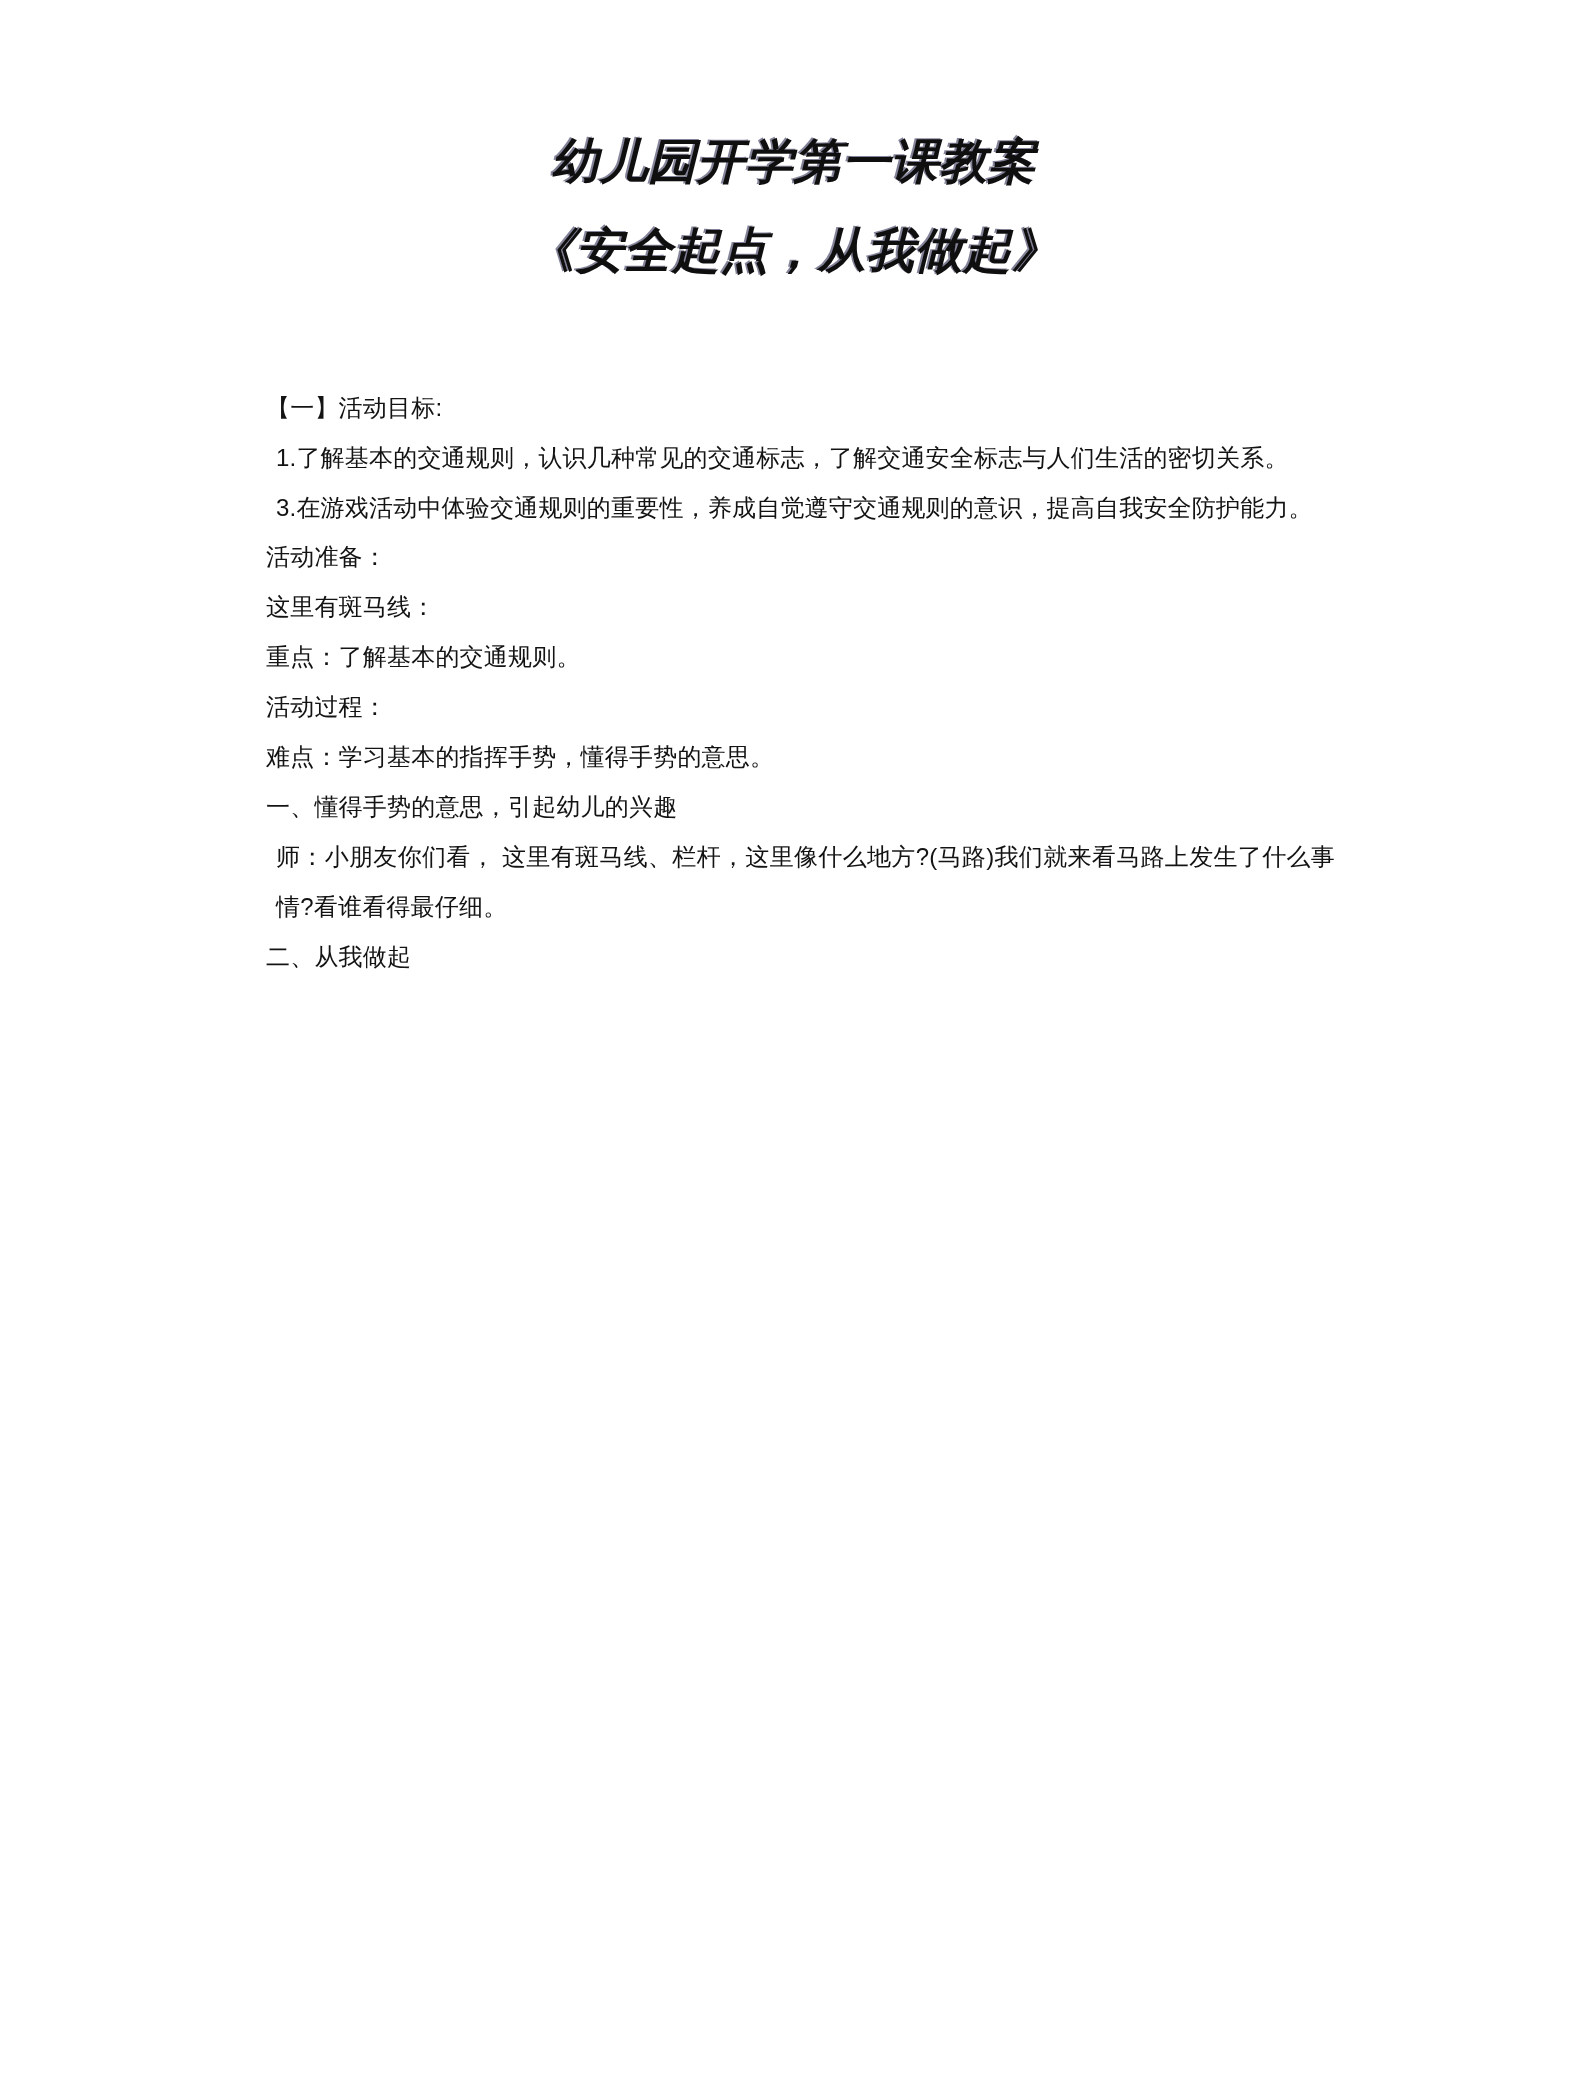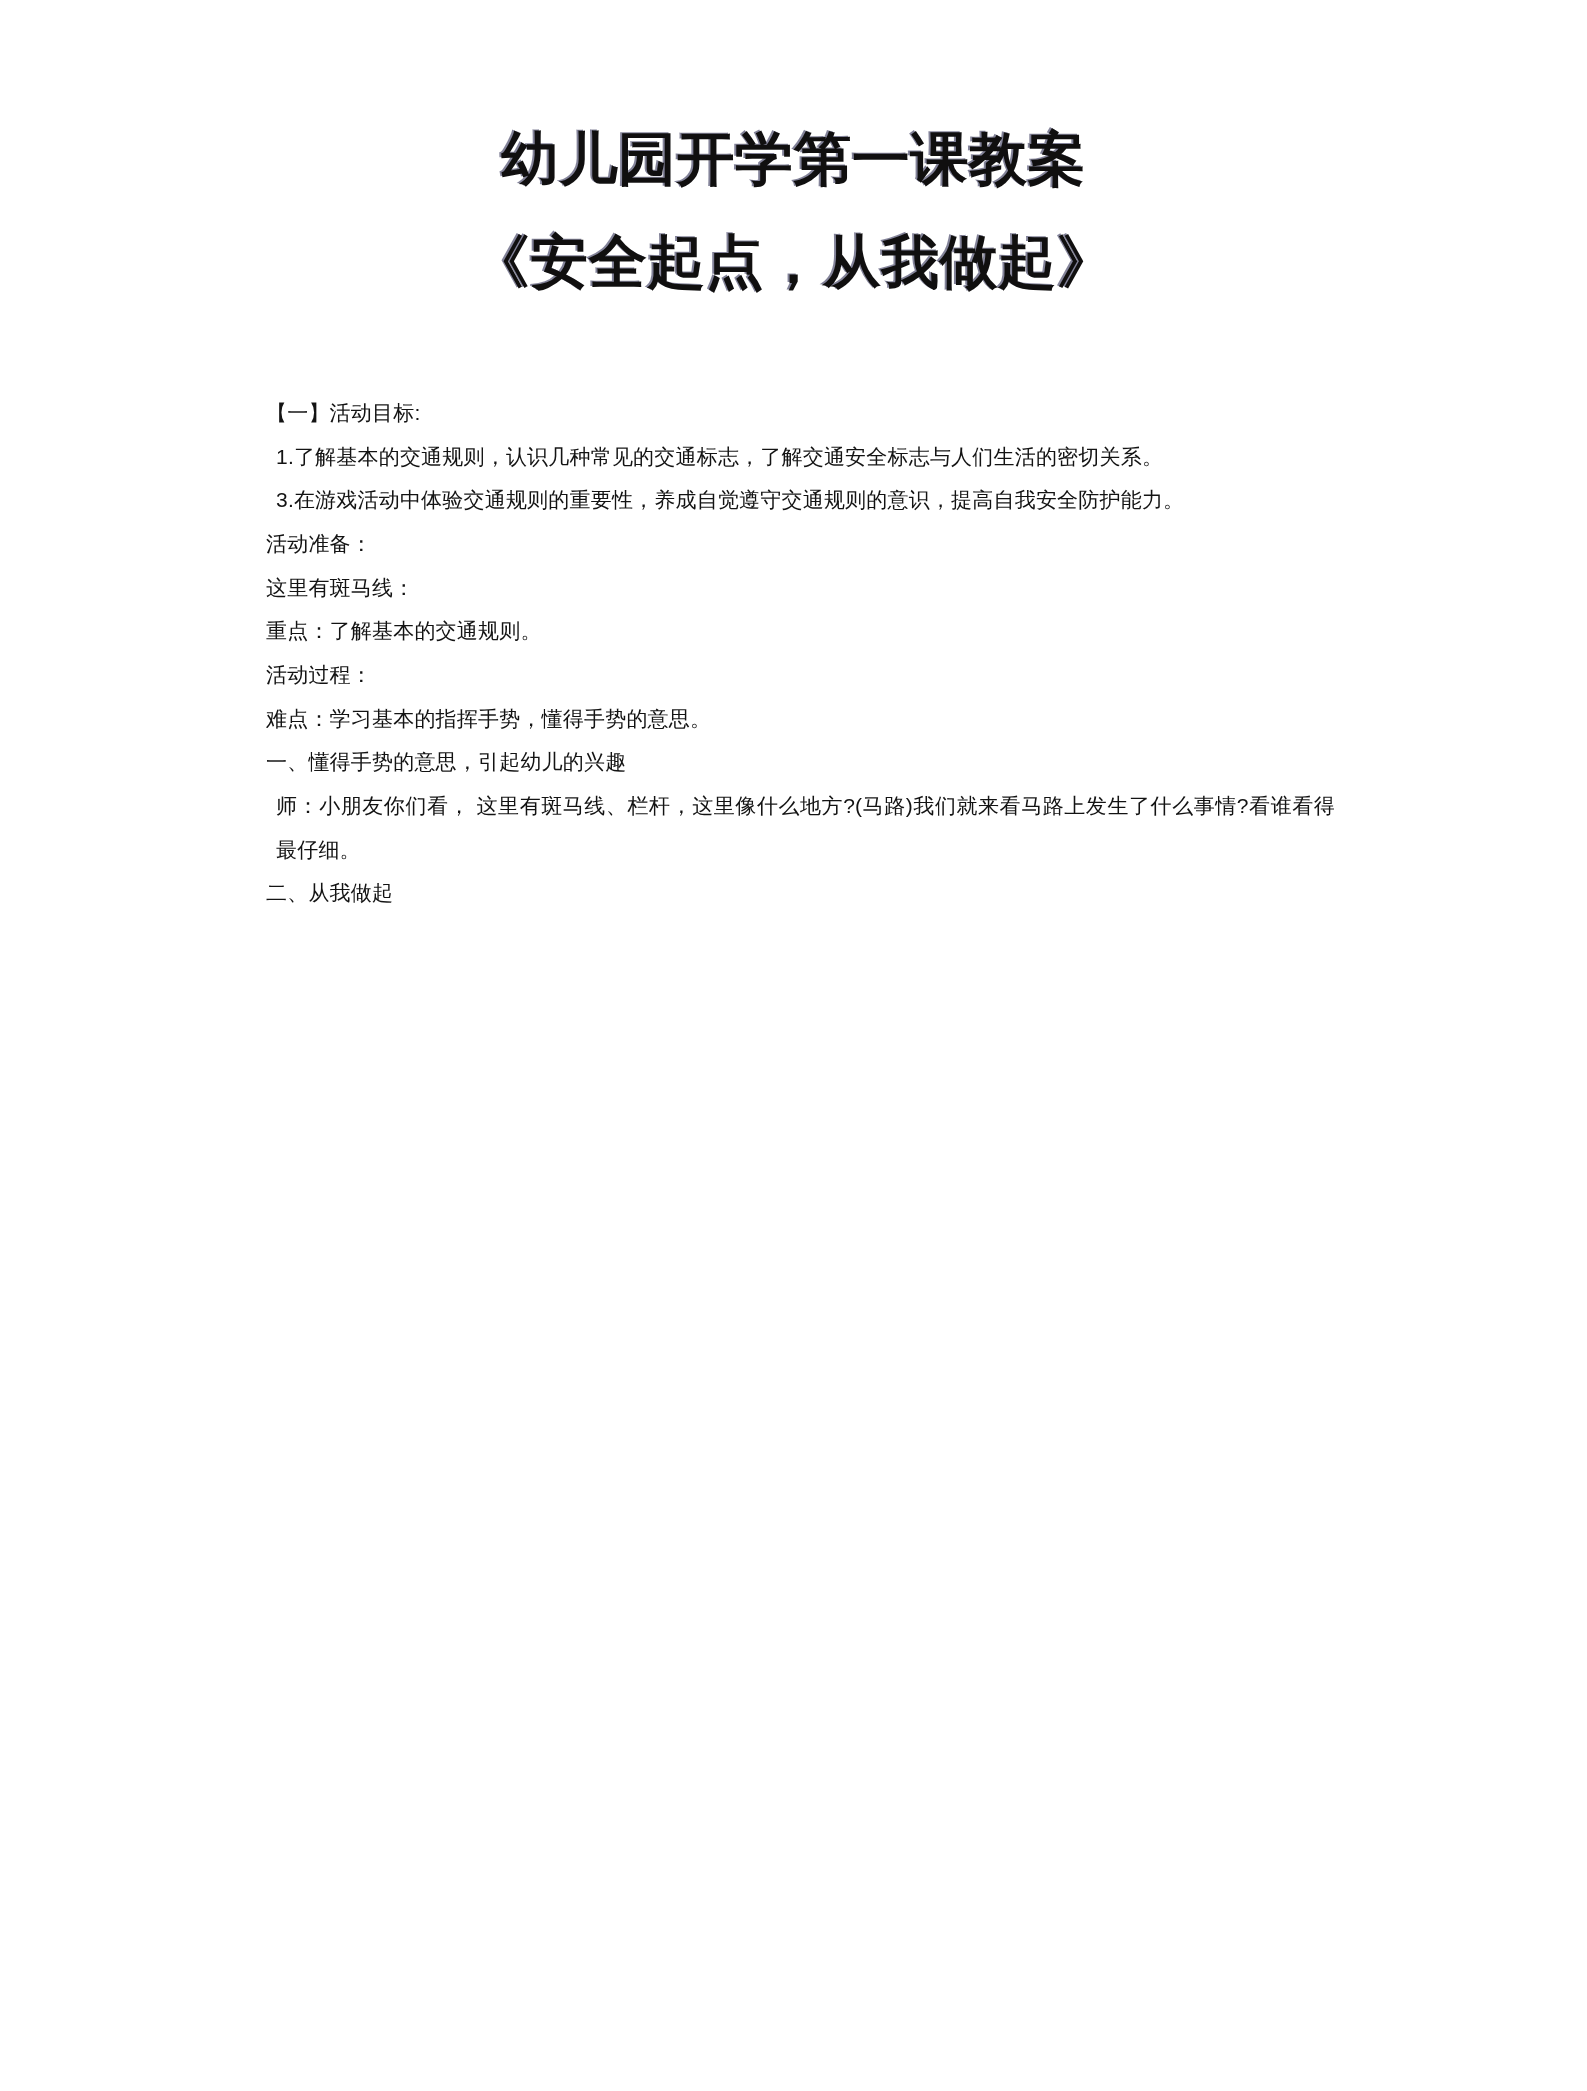--- a/index.html
+++ b/index.html
@@ -29,35 +29,36 @@
     text-align: center;
     padding-top: 118px;
   }
   .doc-title,
   .doc-subtitle {
     font-weight: bold;
     color: #100f0f;
     letter-spacing: 0.5px;
     line-height: 1.32;
     text-shadow: -2px -1px 0 rgba(30,30,70,0.55);
-    font-size: 58px;
-    margin: 3px;
+    font-size: 48px;
+    margin: 12px;
     white-space: nowrap;
+    font-style: italic;
   }
   .doc-subtitle {
     margin-top: 26px;
   }
   .content {
     margin: 0;
     padding: 0 252px 0 252px;
     width: 1083px;
     box-sizing: content-box;
   }
   .para {
-    font-size: 21px;
+    font-size: 24px;
     color: #131313;
     line-height: 2.08;
     margin: 0;
     text-align: justify;
     text-justify: inter-ideograph;
     word-break: break-all;
     letter-spacing: 0.2px;
   }
   .para.indent {
     text-indent: 0;

